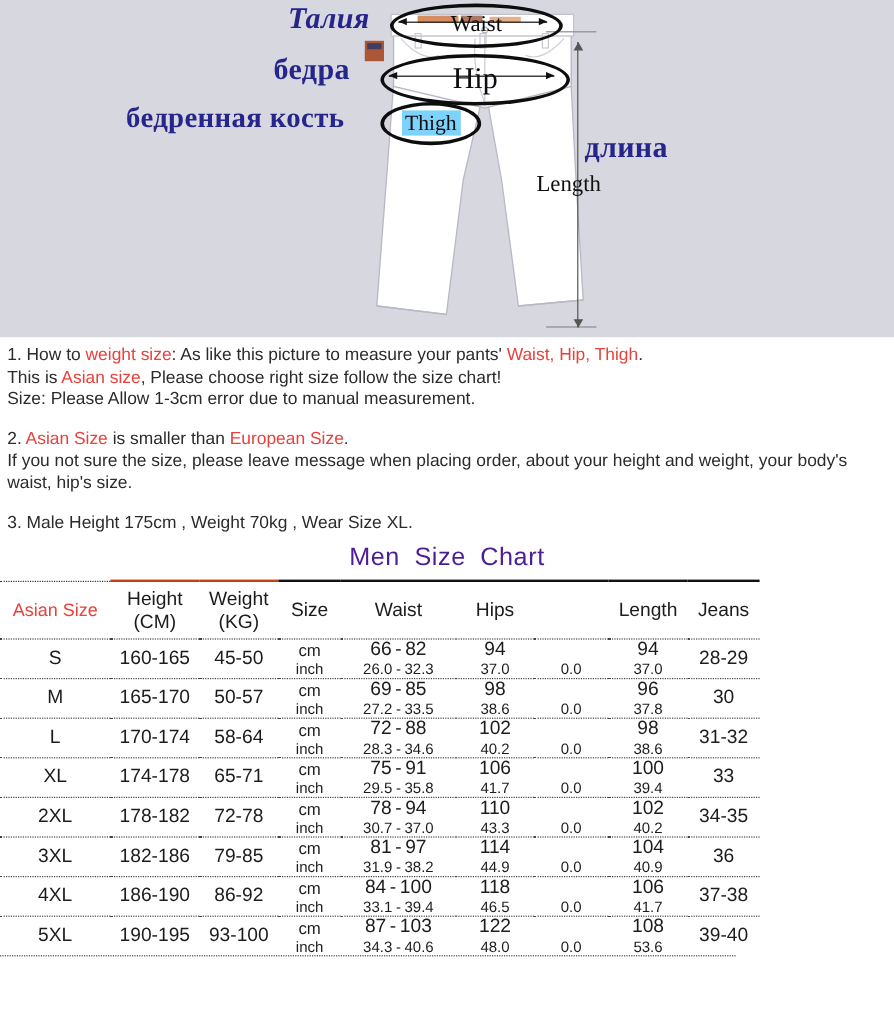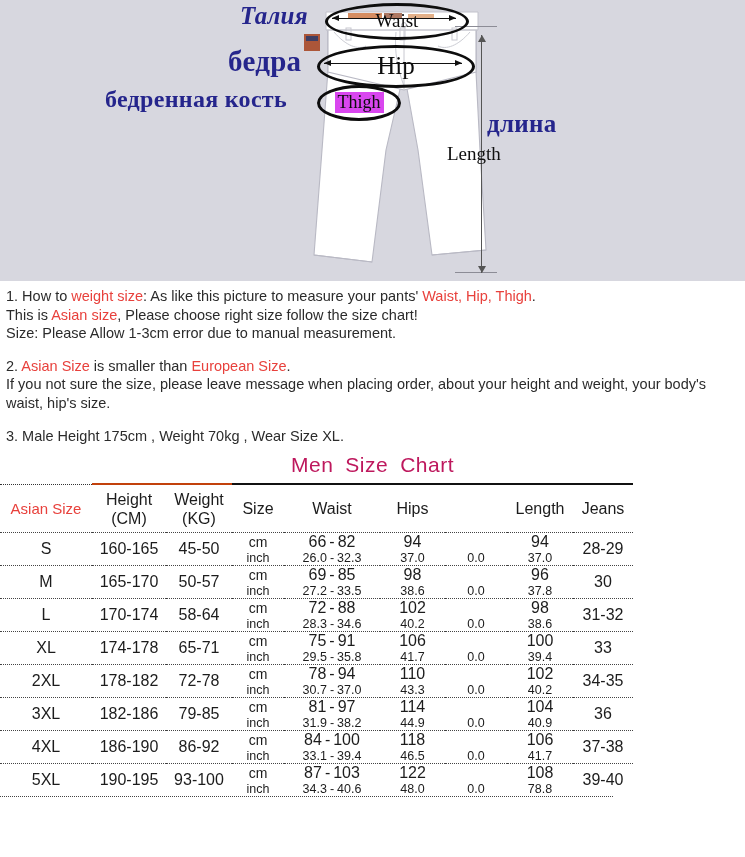--- a/index.html
+++ b/index.html
@@ -20,21 +20,21 @@
   }
   .ru{
     position:absolute;
     font-family:"Liberation Serif", serif;
     color:#25258c;
     font-weight:700;
     white-space:nowrap;
     letter-spacing:.3px;
   }
   .ru-waist{ left:240px; top:2px;  font-size:25px;font-style:italic; }
-  .ru-hip{   left:228px; top:45px; font-size:29px; }
+  .ru-hip{   left:228px; top:45px; font-size:25px; }
   .ru-thigh{ left:105px; top:86px; font-size:24px; }
   .ru-len{   left:487px; top:110px;font-size:25px; }
 
   .en{
     position:absolute;
     font-family:"Liberation Serif", serif;
     color:#111111;
     white-space:nowrap;
   }
   .en-length{ left:447px; top:143px; font-size:19px; }
@@ -48,21 +48,21 @@
     border-radius:50%;
     background:transparent;
     display:flex;align-items:center;justify-content:center;
     font-family:"Liberation Serif", serif;
     color:#0d0d0d;
   }
   .ell-waist{ left:325px; top:3px;  width:138px;height:31px; font-size:19px; }
   .ell-hip{  left:317px; top:45px;  width:152px;height:37px; font-size:25px; }
   .ell-thigh{left:317px; top:85px;  width:78px; height:30px; font-size:18px; }
   .ell-hem{  left:302px; top:252px; width:66px; height:28px; font-size:16px;margin-top:36px; }
-  .ell span{ position:relative; top:-1px; background:#d946ef; padding:0 3px;}
+  .ell span{ position:relative; top:-1px; background:#7dd3fc; padding:0 3px;}
   .ell-waist span,.ell-hip span{background:transparent;}
 
   
   .harrow{position:absolute;height:1px;background:#111;}
   .harrow::before,.harrow::after{
     content:"";position:absolute;top:-3px;width:0;height:0;
     border-top:3.5px solid transparent;border-bottom:3.5px solid transparent;
   }
   .harrow::before{left:0;border-right:7px solid #111;}
   .harrow::after{right:0;border-left:7px solid #111;}
@@ -90,21 +90,21 @@
     padding:6px 6px 0 6px;
     font-size:14.5px;
     color:#2b2b2b;
     line-height:18.6px;
   }
   .notes p{margin:0;}
   .notes .gap{height:14px;}
   .red{color:#e8413c;}
   .chart-title{
     text-align:center;
-    color:#be185d;
+    color:#4c1d95;
     font-size:21px;
     margin:8px 0 6px 0;
     letter-spacing:.5px;
   }
   .chart-title span{padding:0 6px;}
 
   
   .tblwrap{padding:0 0 0 0;}
   table.size{
     border-collapse:collapse;
@@ -392,18 +392,18 @@
           <td class="val">122</td>
           <td class="val"></td>
           <td class="val">108</td>
           <td rowspan="2">39-40</td>
         </tr>
         <tr>
           <td class="unitlab inch">inch</td>
           <td class="val inch">34.3<span class="sep">-</span>40.6</td>
           <td class="val inch">48.0</td>
           <td class="val inch">0.0</td>
-          <td class="val inch">78.8</td>
+          <td class="val inch">53.6</td>
         </tr>
       </tbody>
 </table>
 <div class="lastrule"></div>
 </div>
 
 </body></html>

